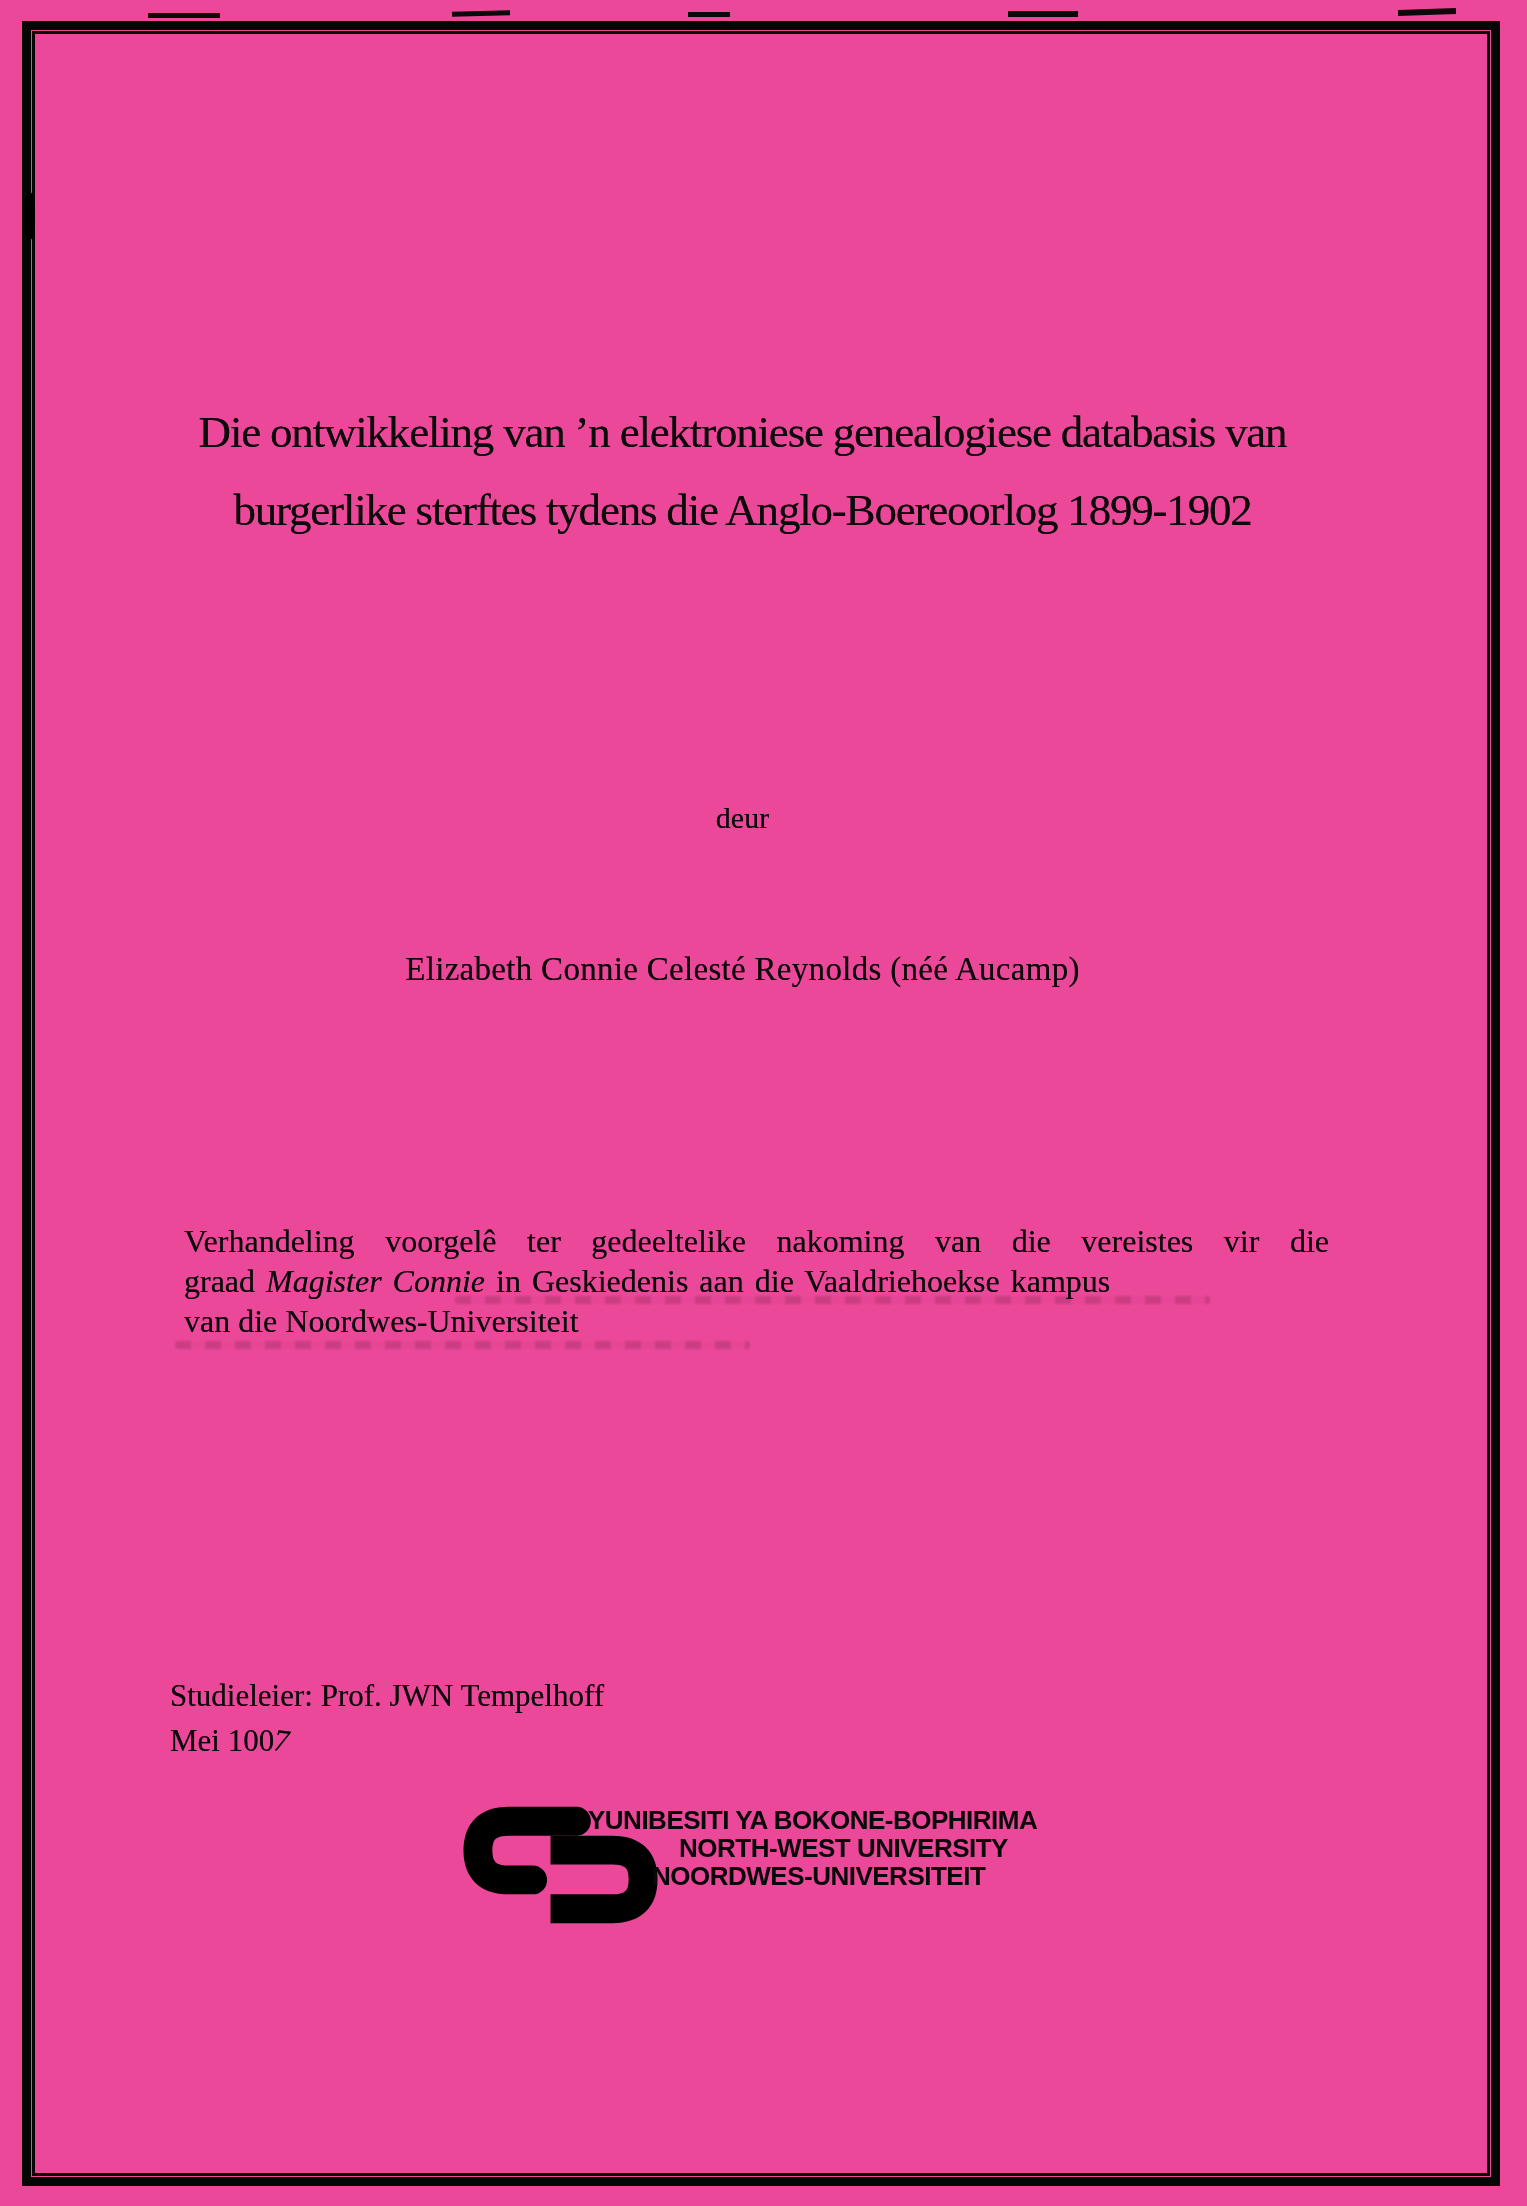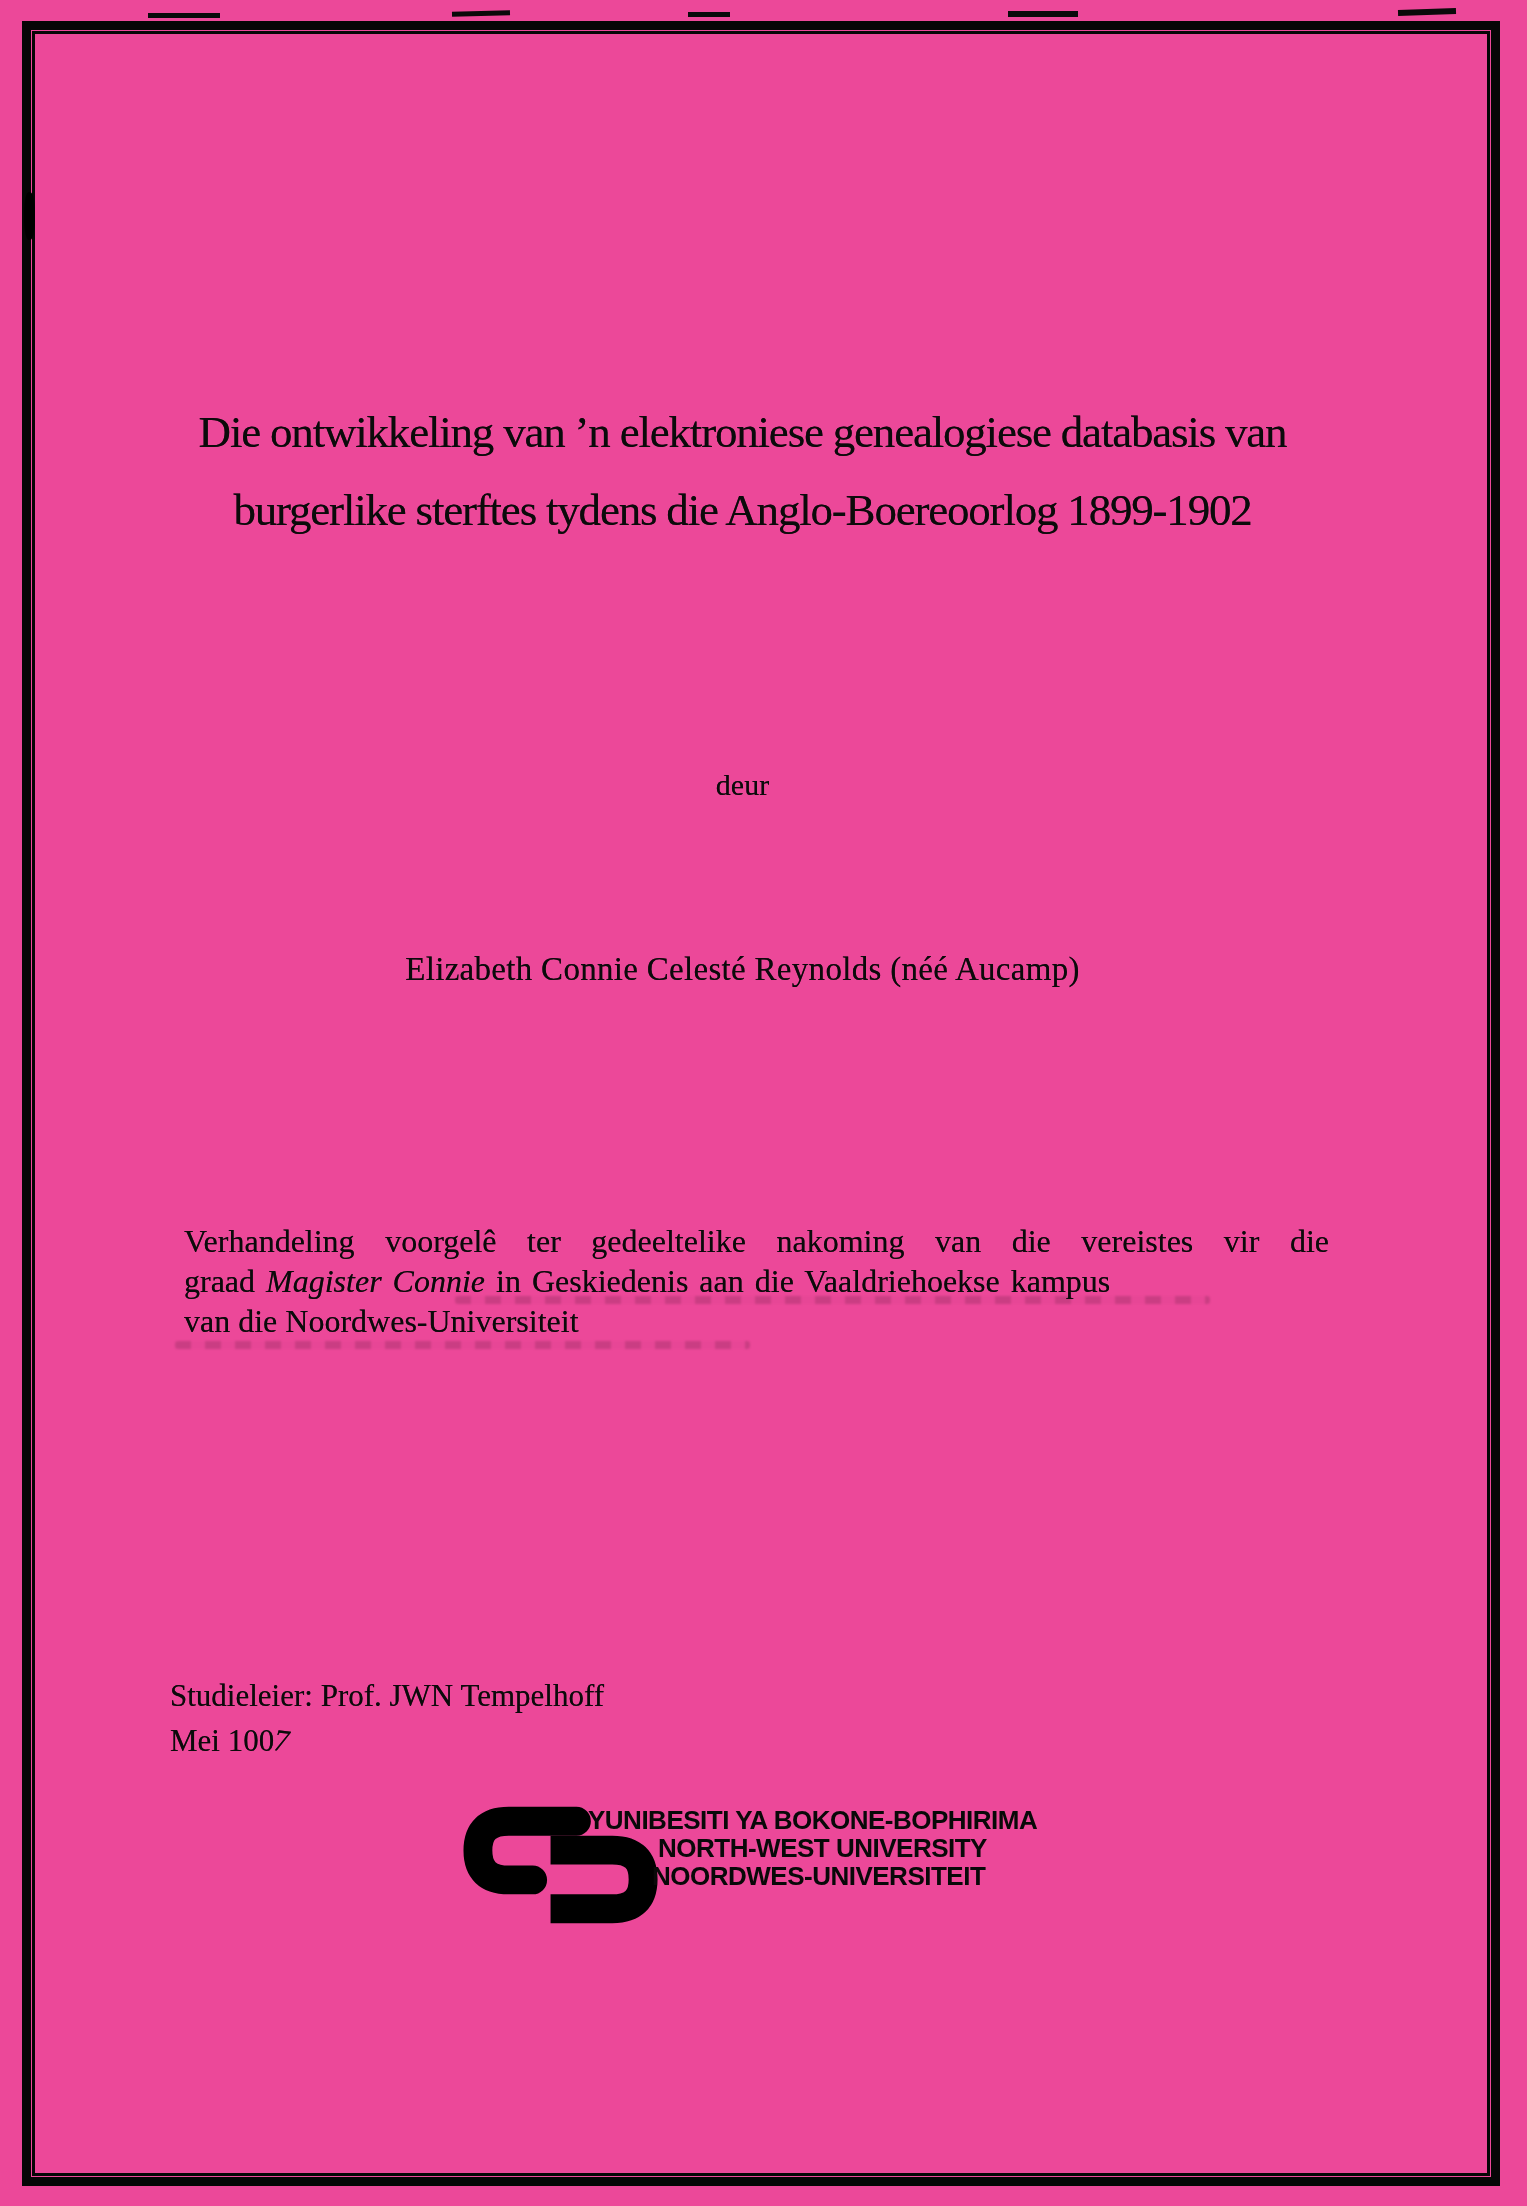--- a/index.html
+++ b/index.html
@@ -49,21 +49,21 @@
 
   
   .serif-soft { text-shadow: 0 0 0.6px rgba(0,0,0,0.65); }
 
   .title {
     position: absolute; left: 170px; width: 1145px; top: 393px;
     text-align: center; font-size: 45px; line-height: 78px;
     letter-spacing: -1.2px; white-space: nowrap;
   }
   .deur {
-    position: absolute; left: 170px; width: 1145px; top: 768px;
+    position: absolute; left: 170px; width: 1145px; top: 801px;
     text-align: center; font-size: 30px;
   }
   .author {
     position: absolute; left: 170px; width: 1145px; top: 951px;
     text-align: center; font-size: 33px; letter-spacing: 0.3px;
   }
   .statement {
     position: absolute; left: 184px; width: 1145px; top: 1221px;
     font-size: 32px; line-height: 40px; text-align: left;
   }
@@ -77,21 +77,21 @@
 
   
   .logo { position: absolute; left: 461px; top: 1797px; width: 620px; height: 130px; }
   .logo-mark { position: absolute; left: 0; top: 5px; }
   .logo-text {
     position: absolute; left: 127px; top: 9px;
     font-family: "Liberation Sans", "DejaVu Sans", sans-serif;
     font-weight: 700; font-size: 26px; line-height: 28px;
     letter-spacing: -0.5px; color: #090909; white-space: nowrap;
   }
-  .logo-text .ln2 { margin-left: 70px; }
+  .logo-text .ln2 { margin-left: 91px; }
   .logo-text .ln3 { margin-left: 64px; }
 </style>
 </head>
 <body>
 
 <div class="page">
 
   <div class="frame-outer">
     <div class="frame-inner"></div>
   </div>

